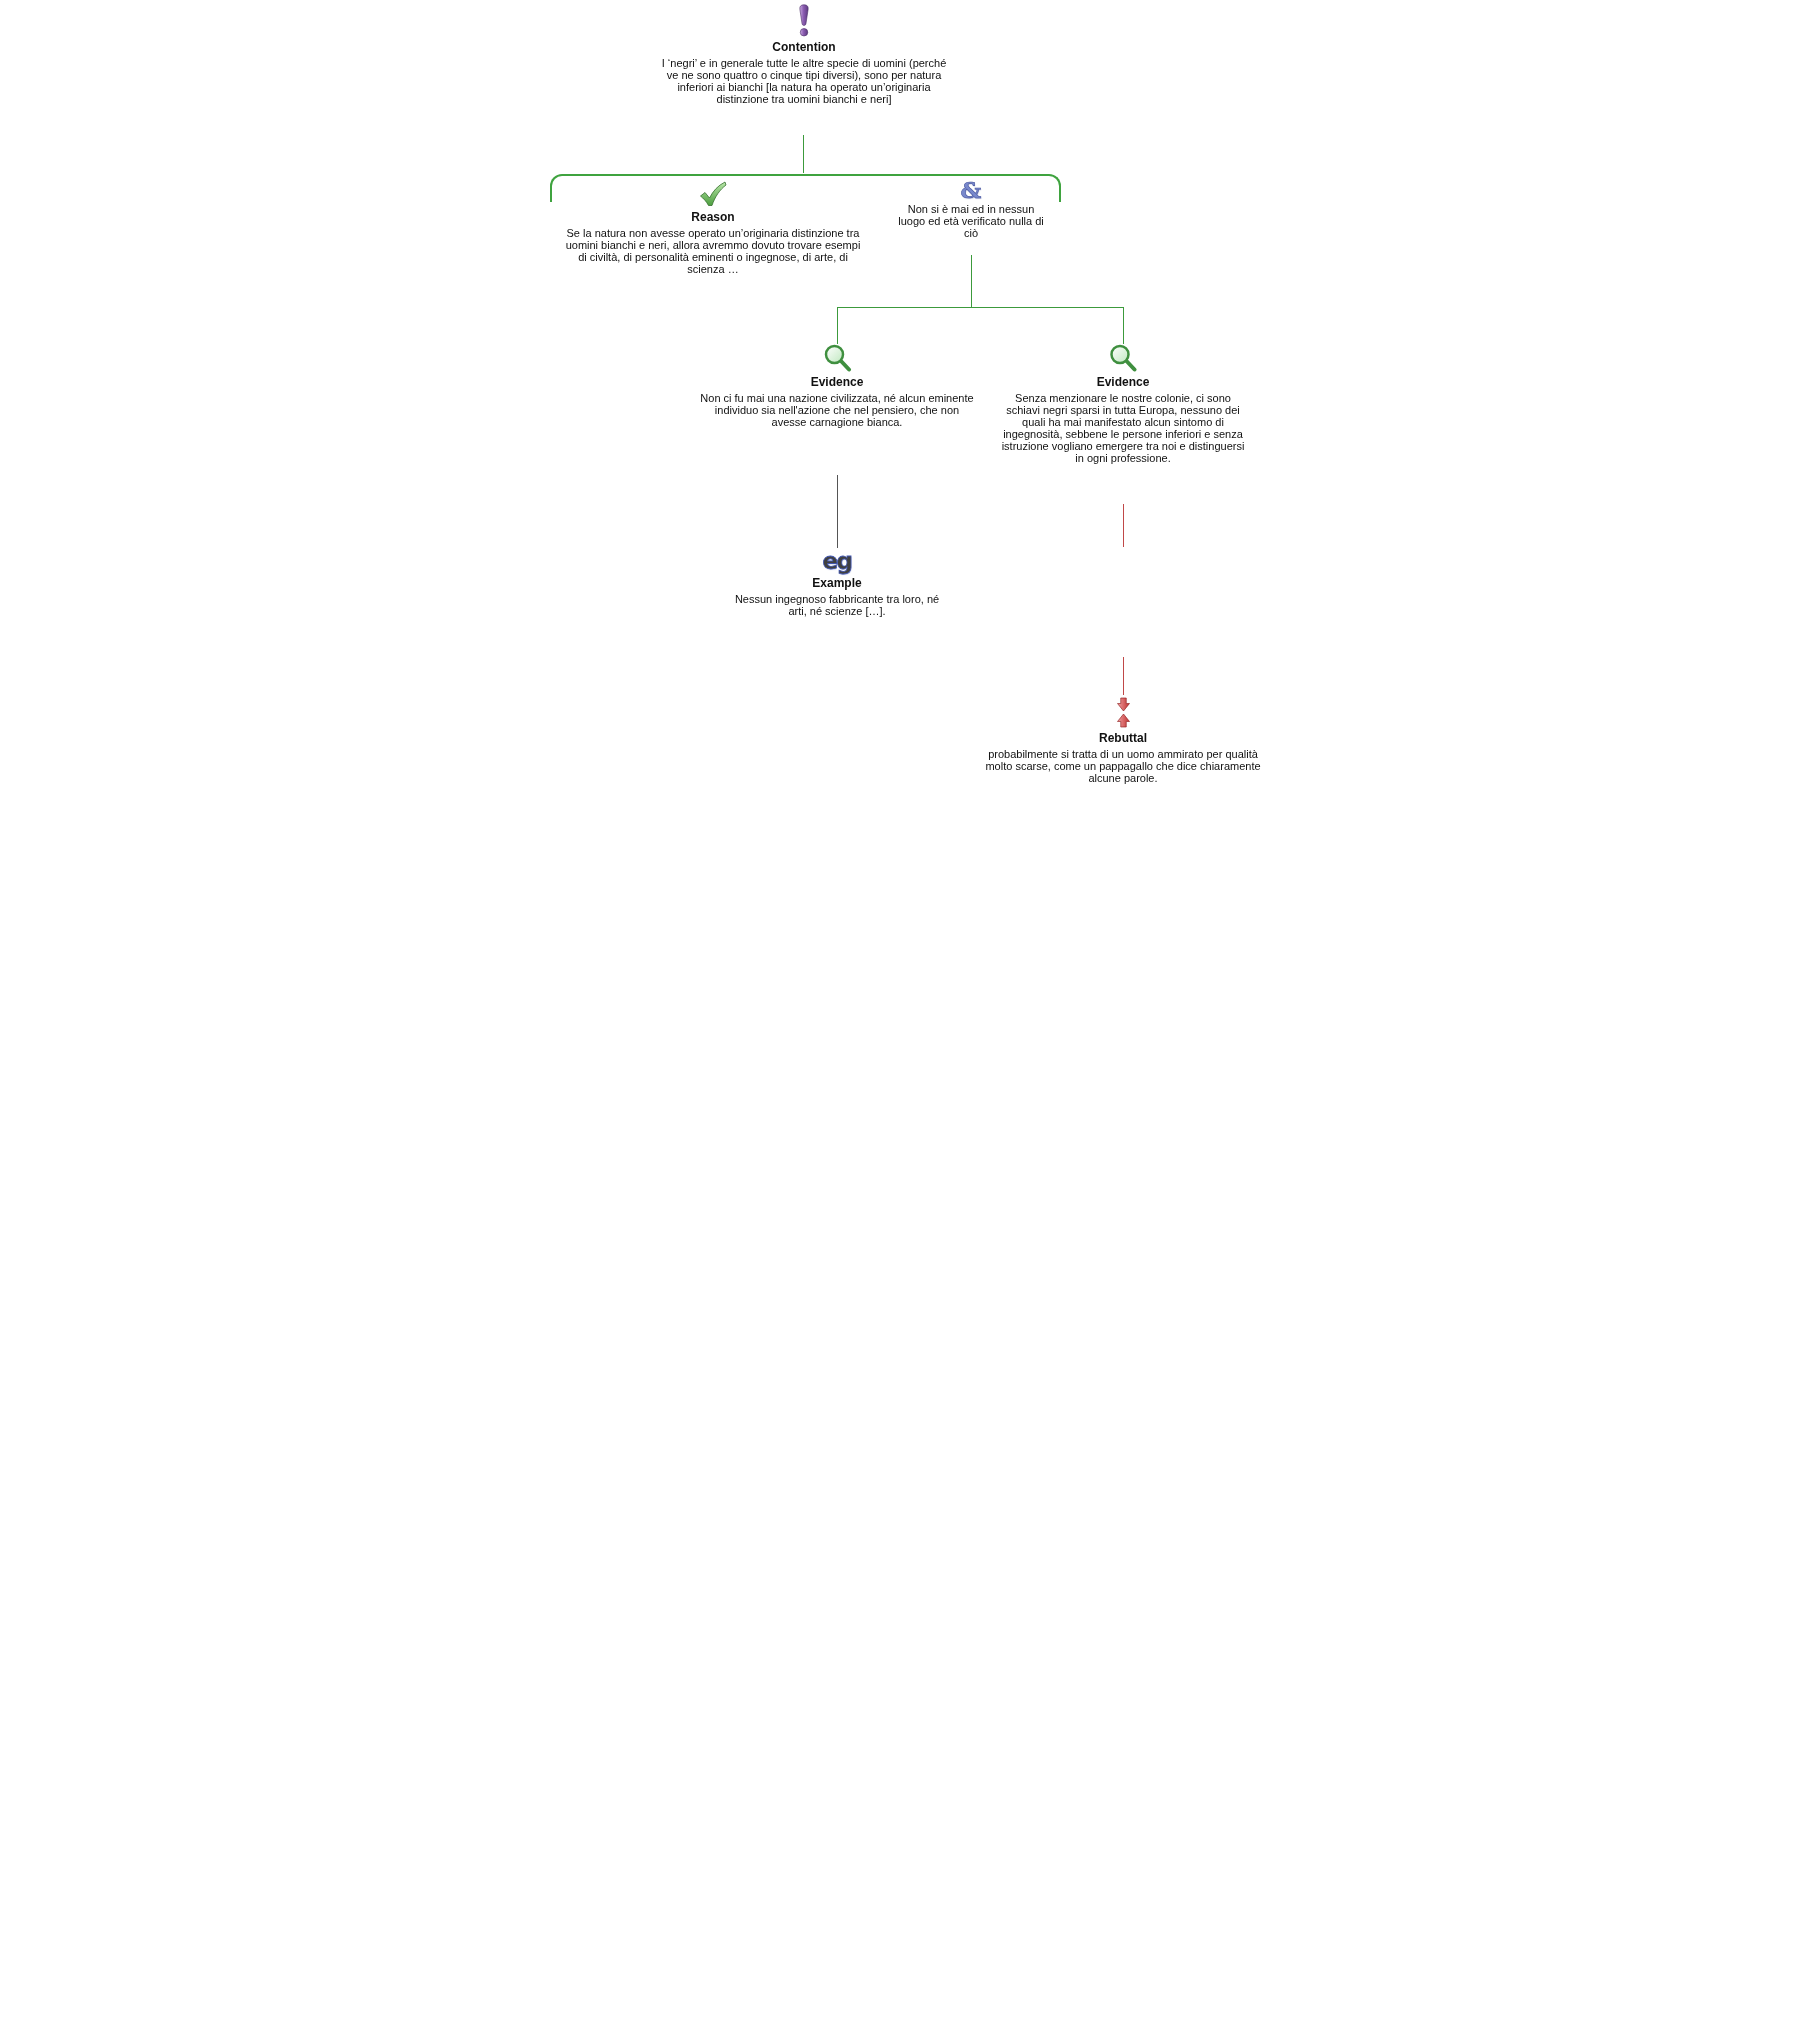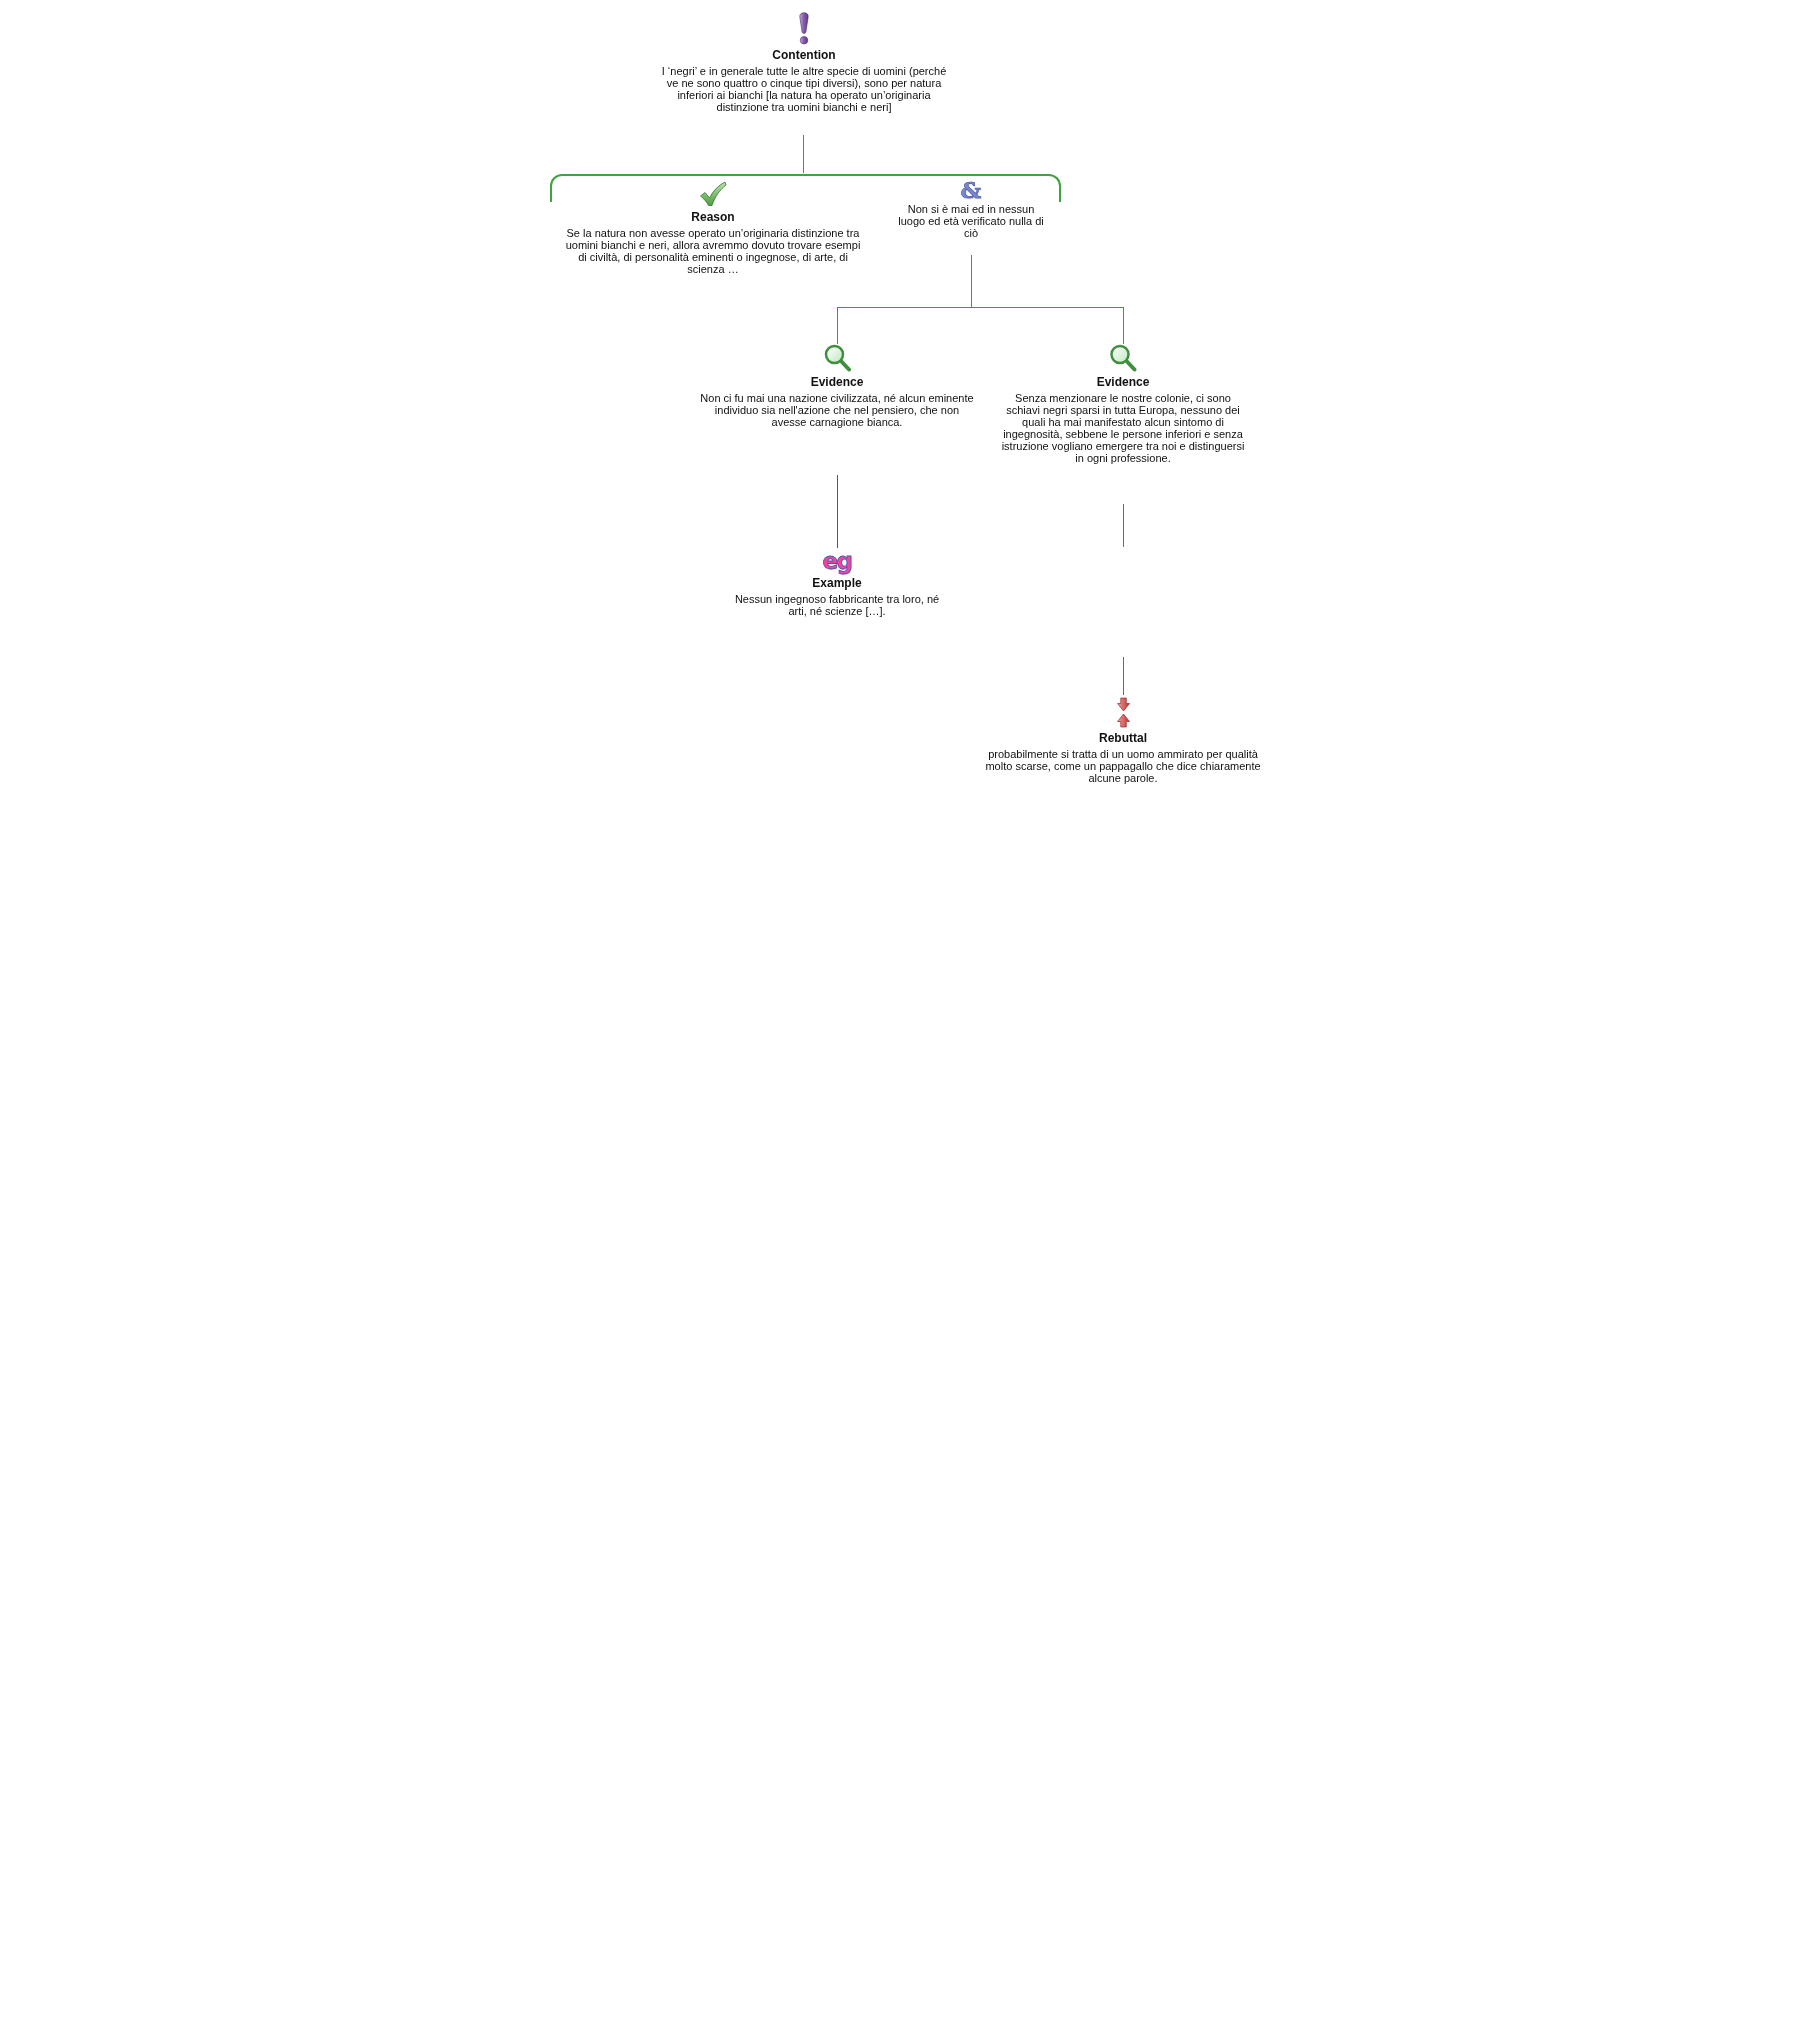--- a/index.html
+++ b/index.html
@@ -43,21 +43,21 @@
     color: #7888cc;
     -webkit-text-stroke: 0.6px #46549e;
     text-shadow: 0.5px 1px 1px rgba(70, 84, 158, 0.35);
   }
   .eg-glyph {
     font-family: "DejaVu Sans", sans-serif;
     font-weight: 700;
     font-size: 23px;
     line-height: 24px;
     letter-spacing: -1.5px;
-    color: #ec4899;
+    color: #404040;
     -webkit-text-stroke: 0.8px #4156b0;
     text-shadow: 0.5px 1px 1px rgba(65, 86, 176, 0.3);
   }
   .connector-v { position: absolute; width: 1px; }
   .connector-h { position: absolute; height: 1px; }
   .c-green { background: #3c9a3c; }
   .c-red   { background: #c04848; }
   .c-gray  { background: #555555; }
   #bracket {
     position: absolute;
@@ -69,21 +69,21 @@
     border-bottom: none;
     border-radius: 12px 12px 0 0;
     box-sizing: border-box;
   }
 </style>
 </head>
 <body>
 
 <div id="map">
 
-  <div class="node" style="left:259px; top:12px; width:286px;">
+  <div class="node" style="left:259px; top:4px; width:286px;">
     <svg width="14" height="33" viewBox="0 0 28 66">
       <defs>
         <linearGradient id="gradPurple" x1="0%" y1="0%" x2="100%" y2="0%">
           <stop offset="0%" stop-color="#c9a8e0"></stop>
           <stop offset="45%" stop-color="#8a5cb0"></stop>
           <stop offset="100%" stop-color="#5d3a80"></stop>
         </linearGradient>
       </defs>
       <path d="M14 1.5 C20.5 1.5 23 5 22.3 10.5 L17.8 40 C17.3 43.8 10.7 43.8 10.2 40 L5.7 10.5 C5 5 7.5 1.5 14 1.5 Z" fill="url(#gradPurple)" stroke="#4a2d66" stroke-width="1.2"></path>
       <ellipse cx="14" cy="56.5" rx="7.5" ry="7.5" fill="url(#gradPurple)" stroke="#4a2d66" stroke-width="1.2"></ellipse>

